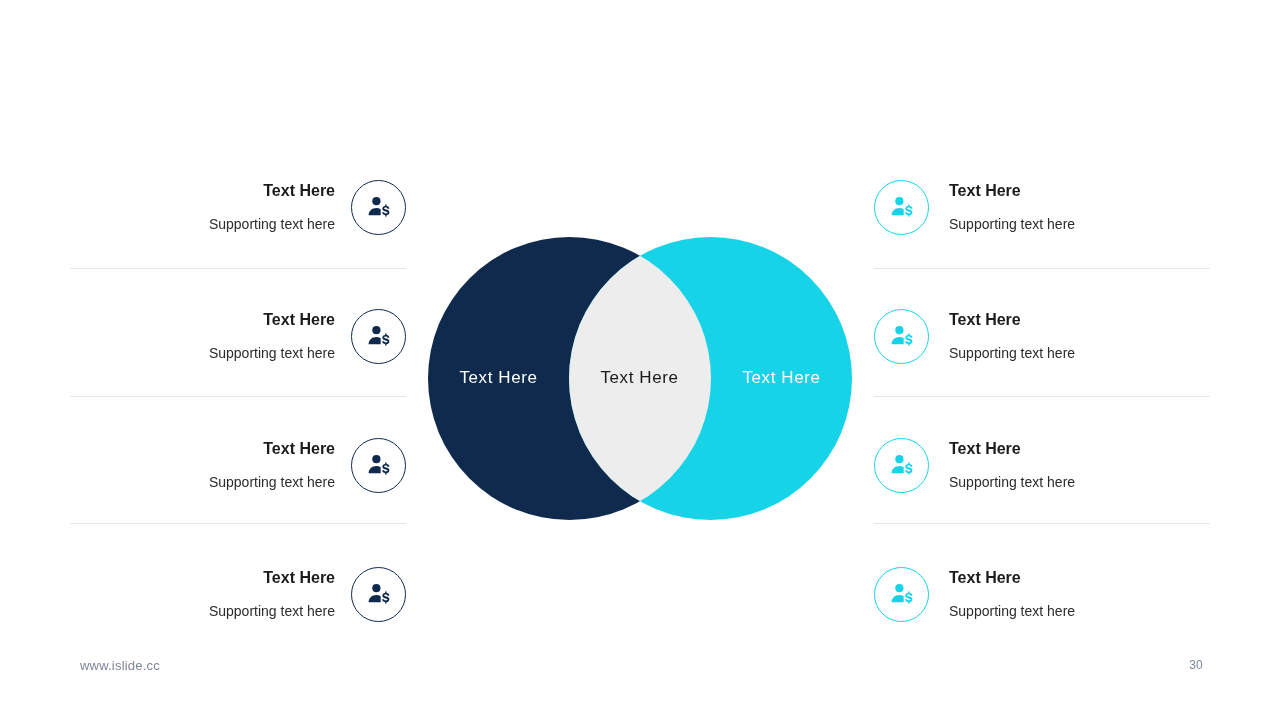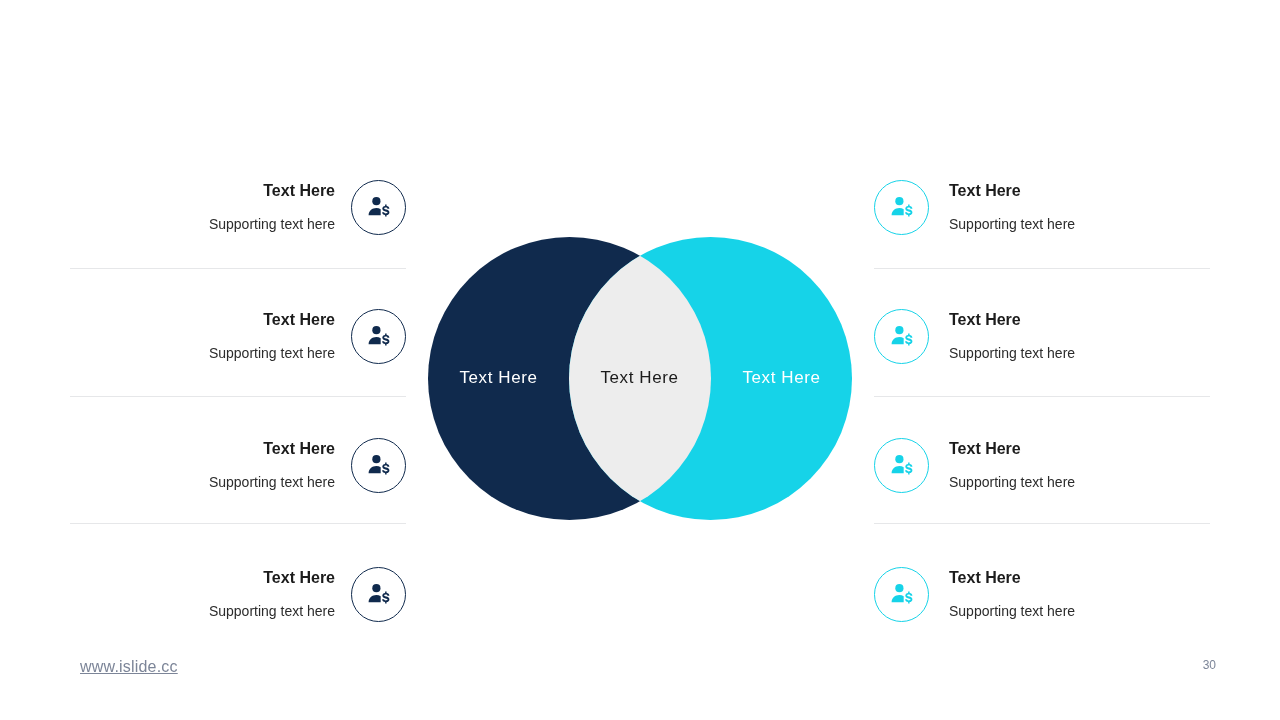--- a/index.html
+++ b/index.html
@@ -138,31 +138,30 @@
   }
   .div-d0 { top: 118px; }
   .div-d1 { top: 246px; }
   .div-d2 { top: 373px; }
 
   
   .footer-url {
     position: absolute;
     left: 80px;
     top: 658px;
-    font-size: 16px;
+    font-size: 13px;
     color: #7c8598;
     letter-spacing: 0.2px;
-    text-decoration: underline;
   }
   .footer-page {
     position: absolute;
     left: 1176px;
     top: 658px;
     width: 40px;
-    text-align: right;
+    text-align: center;
     font-size: 12px;
     color: #7c8598;
   }
 </style>
 </head>
 <body>
 
 <div class="slide">
 
   <div class="venn">

